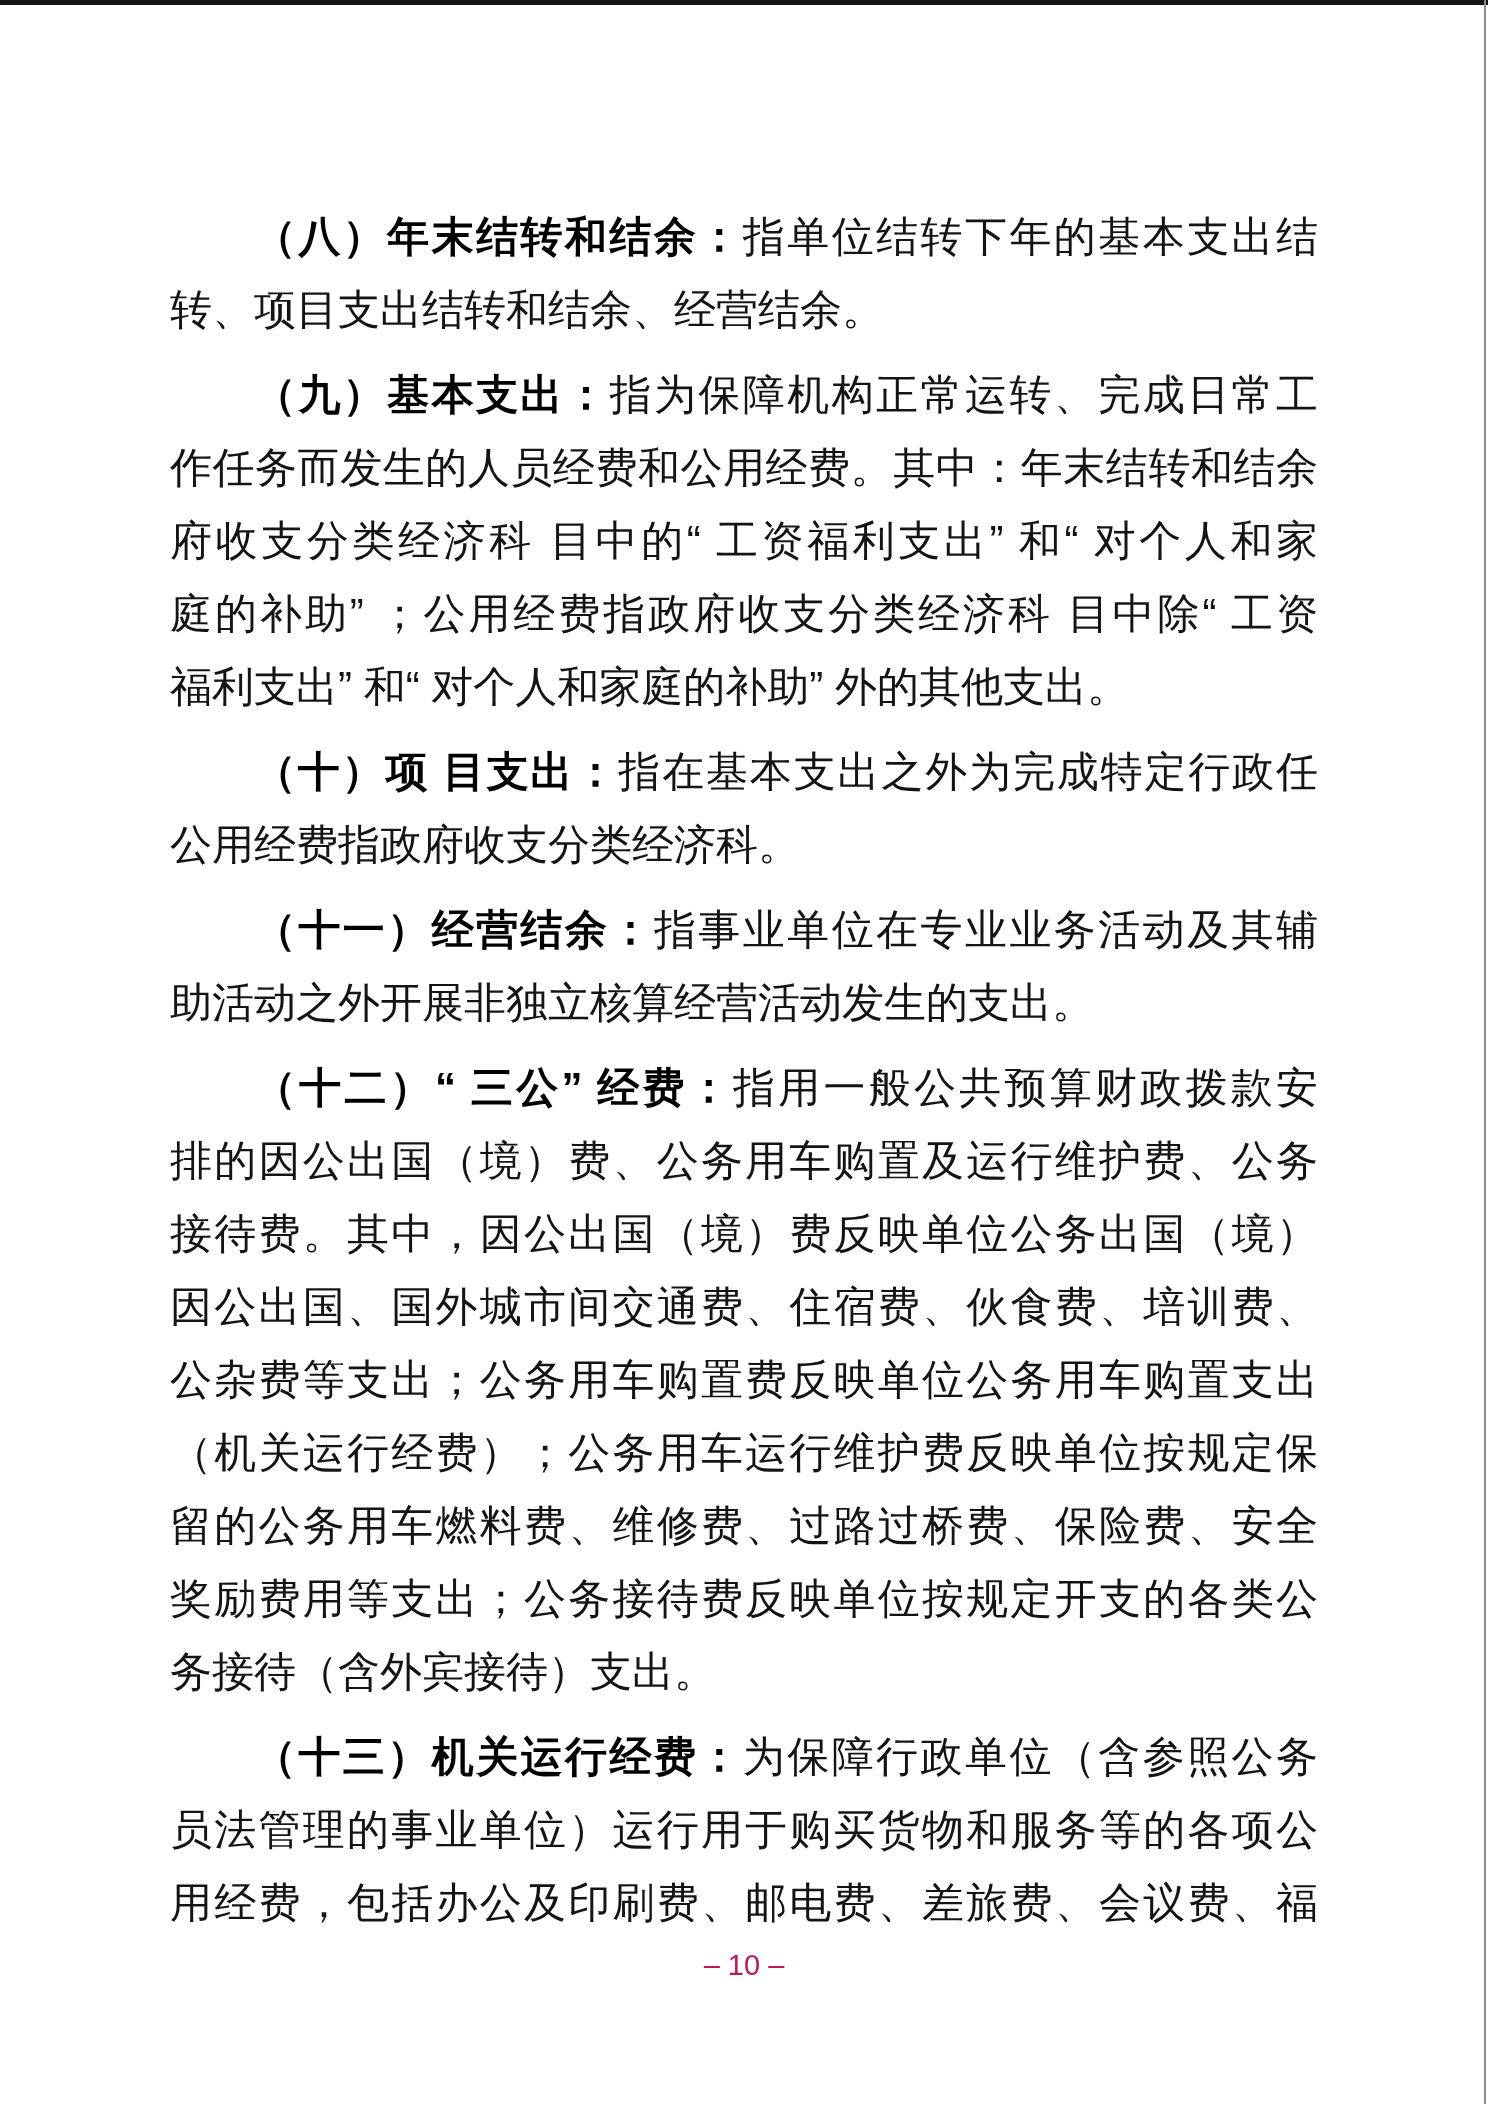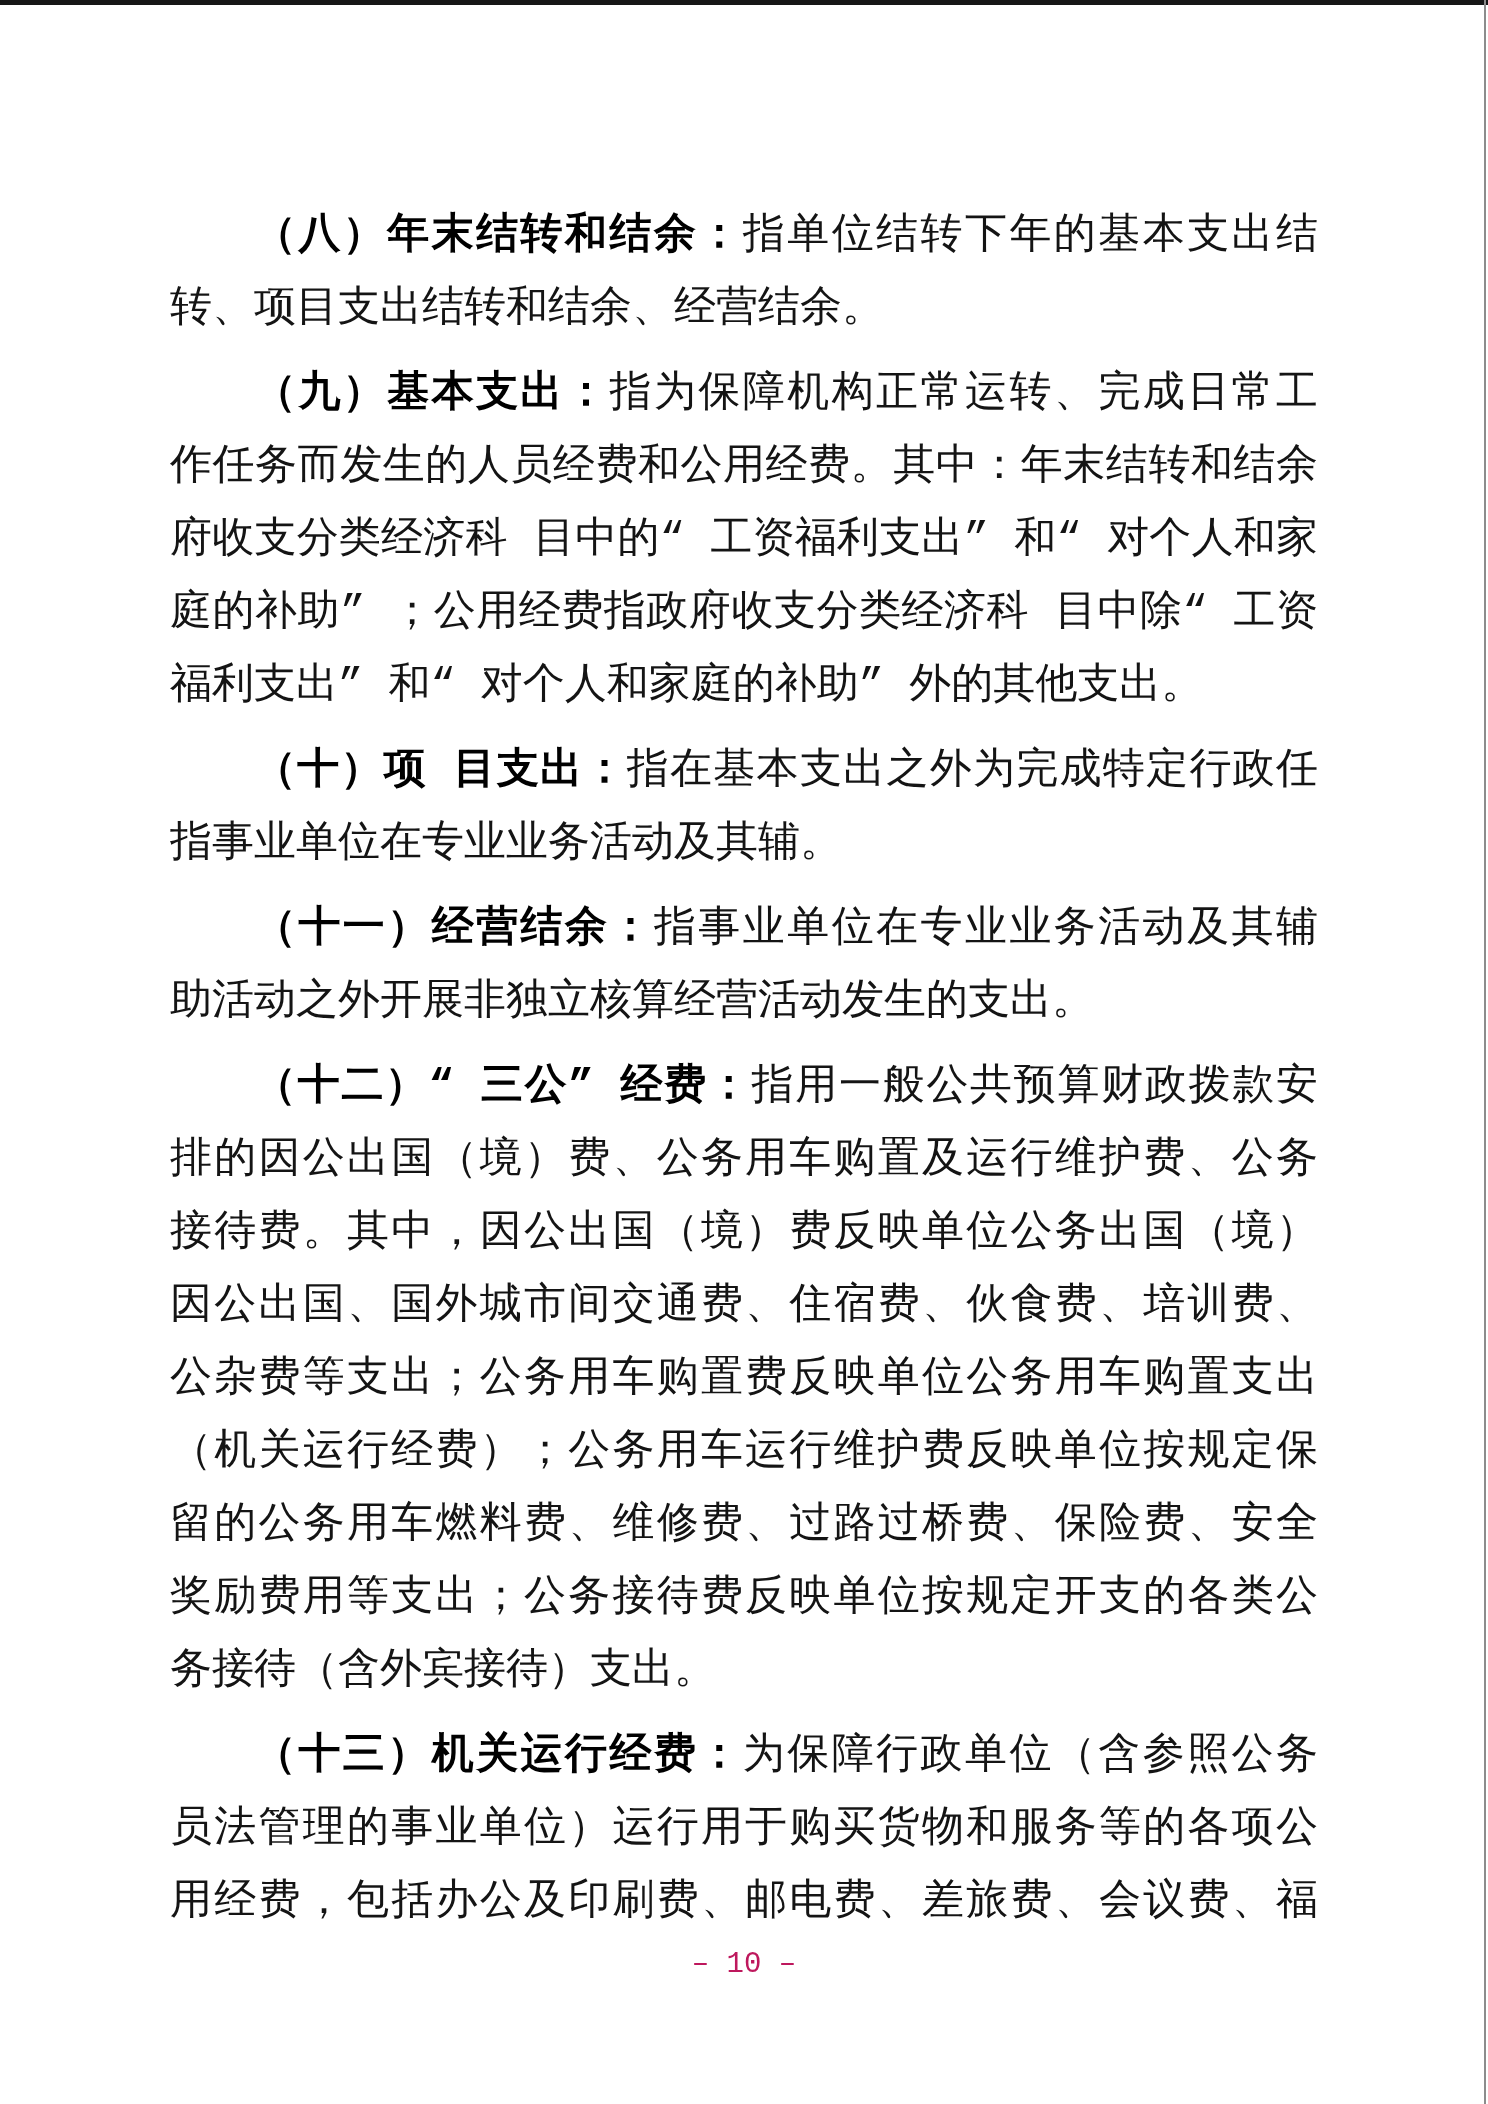--- a/index.html
+++ b/index.html
@@ -6,21 +6,21 @@
     margin: 0;
     padding: 0;
     background: #ffffff;
   }
   .page {
     position: relative;
     width: 1488px;
     height: 2104px;
     background: #ffffff;
     overflow: hidden;
-    font-family: Liberation Mono, monospace;
+    font-family: Liberation Sans, sans-serif;
     color: #141414;
   }
   .scan-edge-top {
     position: absolute;
     top: 0; left: 0;
     width: 100%; height: 5px;
     background: #161616;
   }
   .scan-edge-right {
     position: absolute;
@@ -82,21 +82,21 @@
     <section class="para">
       <div class="line first"><span class="term">（九）基本支出：</span><span>指为保障机构正常运转、完成日常工</span></div>
       <div class="line">作任务而发生的人员经费和公用经费。其中：年末结转和结余</div>
       <div class="line">府收支分类经济科 目中的“ 工资福利支出” 和“ 对个人和家</div>
       <div class="line">庭的补助” ；公用经费指政府收支分类经济科 目中除“ 工资</div>
       <div class="line nl">福利支出” 和“ 对个人和家庭的补助” 外的其他支出。</div>
     </section>
 
     <section class="para">
       <div class="line first"><span class="term">（十）项 目支出：</span><span>指在基本支出之外为完成特定行政任</span></div>
-      <div class="line nl">指事业单位在专业业务活动及其辅。</div>
+      <div class="line nl">公用经费指政府收支分类经济科。</div>
     </section>
 
     <section class="para">
       <div class="line first"><span class="term">（十一）经营结余：</span><span>指事业单位在专业业务活动及其辅</span></div>
       <div class="line nl">助活动之外开展非独立核算经营活动发生的支出。</div>
     </section>
 
     <section class="para">
       <div class="line first"><span class="term">（十二）“ 三公” 经费：</span><span>指用一般公共预算财政拨款安</span></div>
       <div class="line">排的因公出国（境）费、公务用车购置及运行维护费、公务</div>

